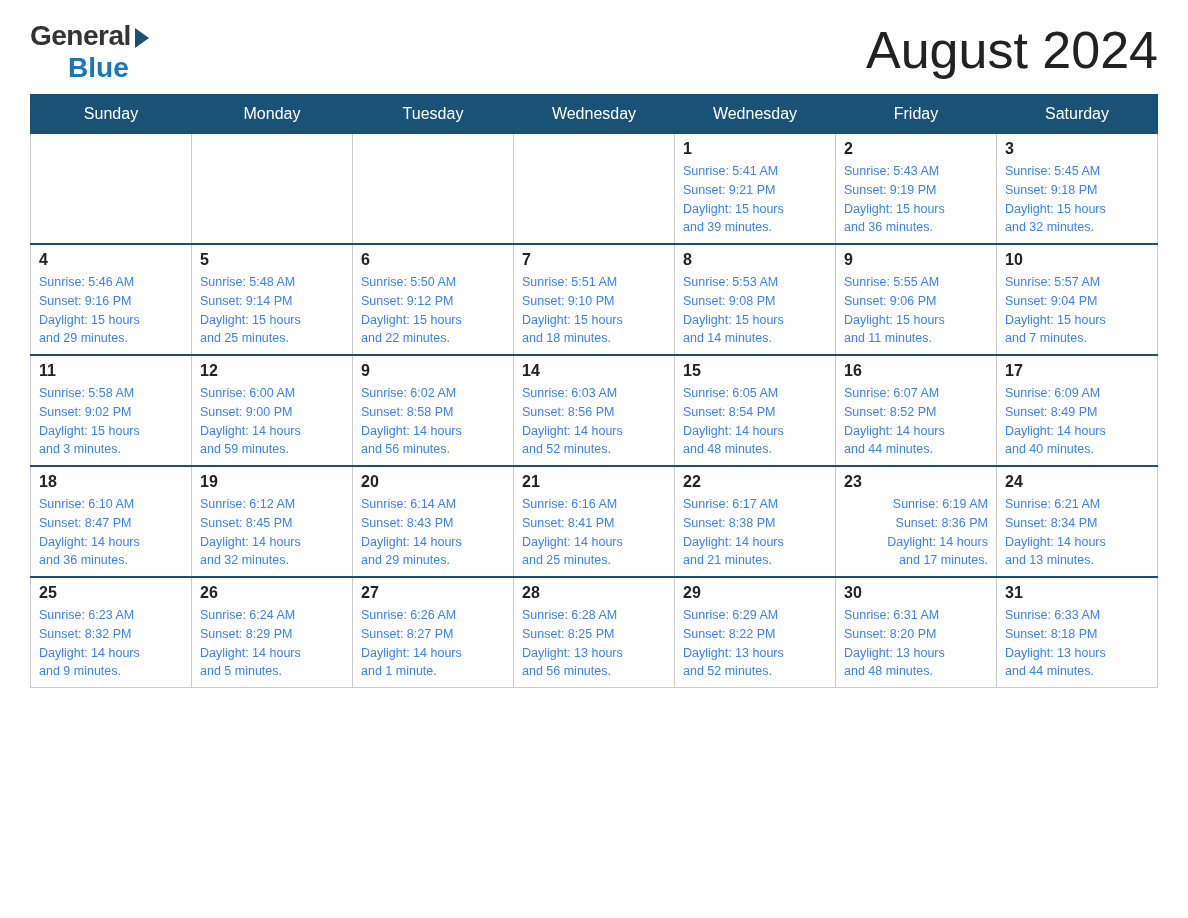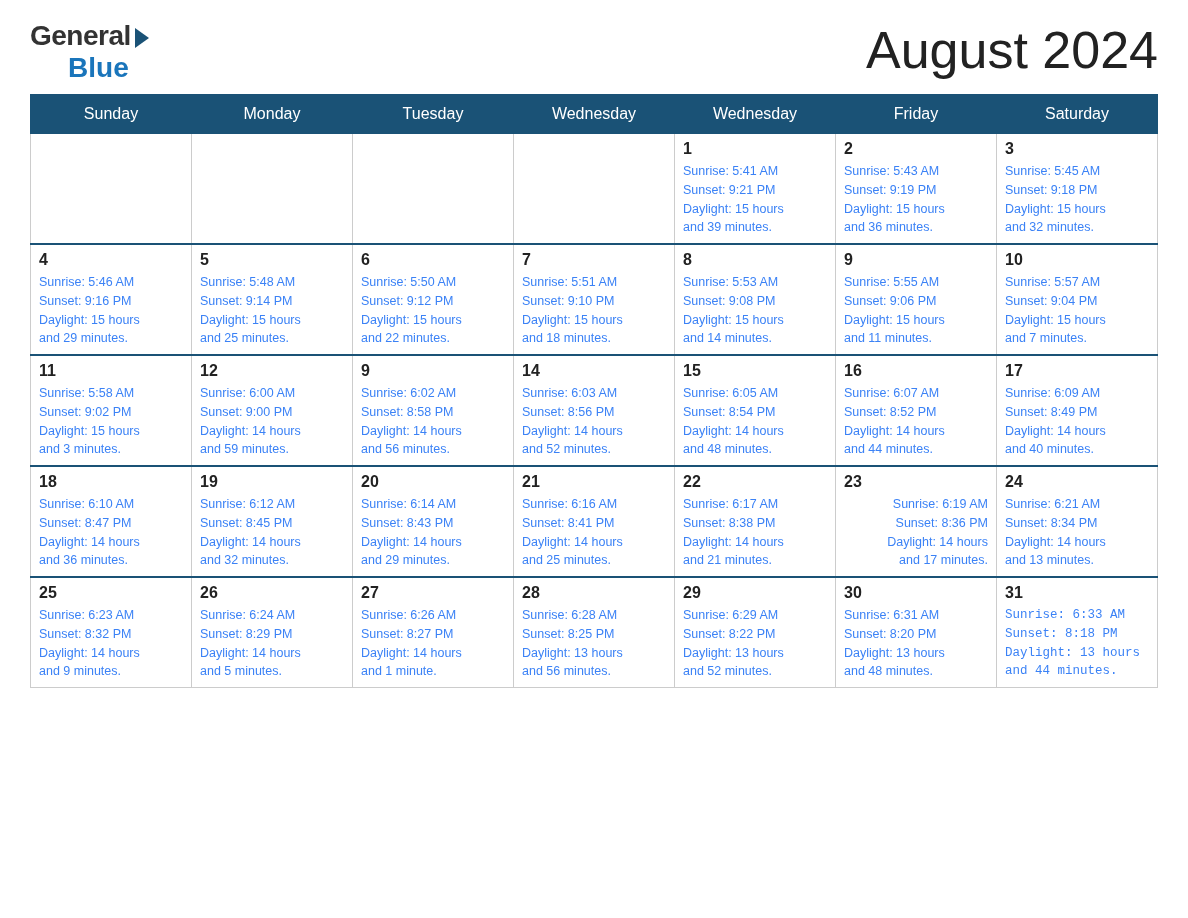--- a/index.html
+++ b/index.html
@@ -354,20 +354,20 @@
         </td>
         <td>
           <span class="day-number">30</span>
           <div class="day-info" style="white-space: pre-line;">Sunrise: 6:31 AM
 Sunset: 8:20 PM
 Daylight: 13 hours
 and 48 minutes.</div>
         </td>
         <td>
           <span class="day-number">31</span>
-          <div class="day-info" style="white-space: pre-line; font-family: Liberation Mono, monospace;">Sunrise: 6:33 AM
+          <div class="day-info" style="white-space: pre-line;">Sunrise: 6:33 AM
 Sunset: 8:18 PM
 Daylight: 13 hours
 and 44 minutes.</div>
         </td>
       </tr>
     </tbody>
 </table>
 
 </body></html>

